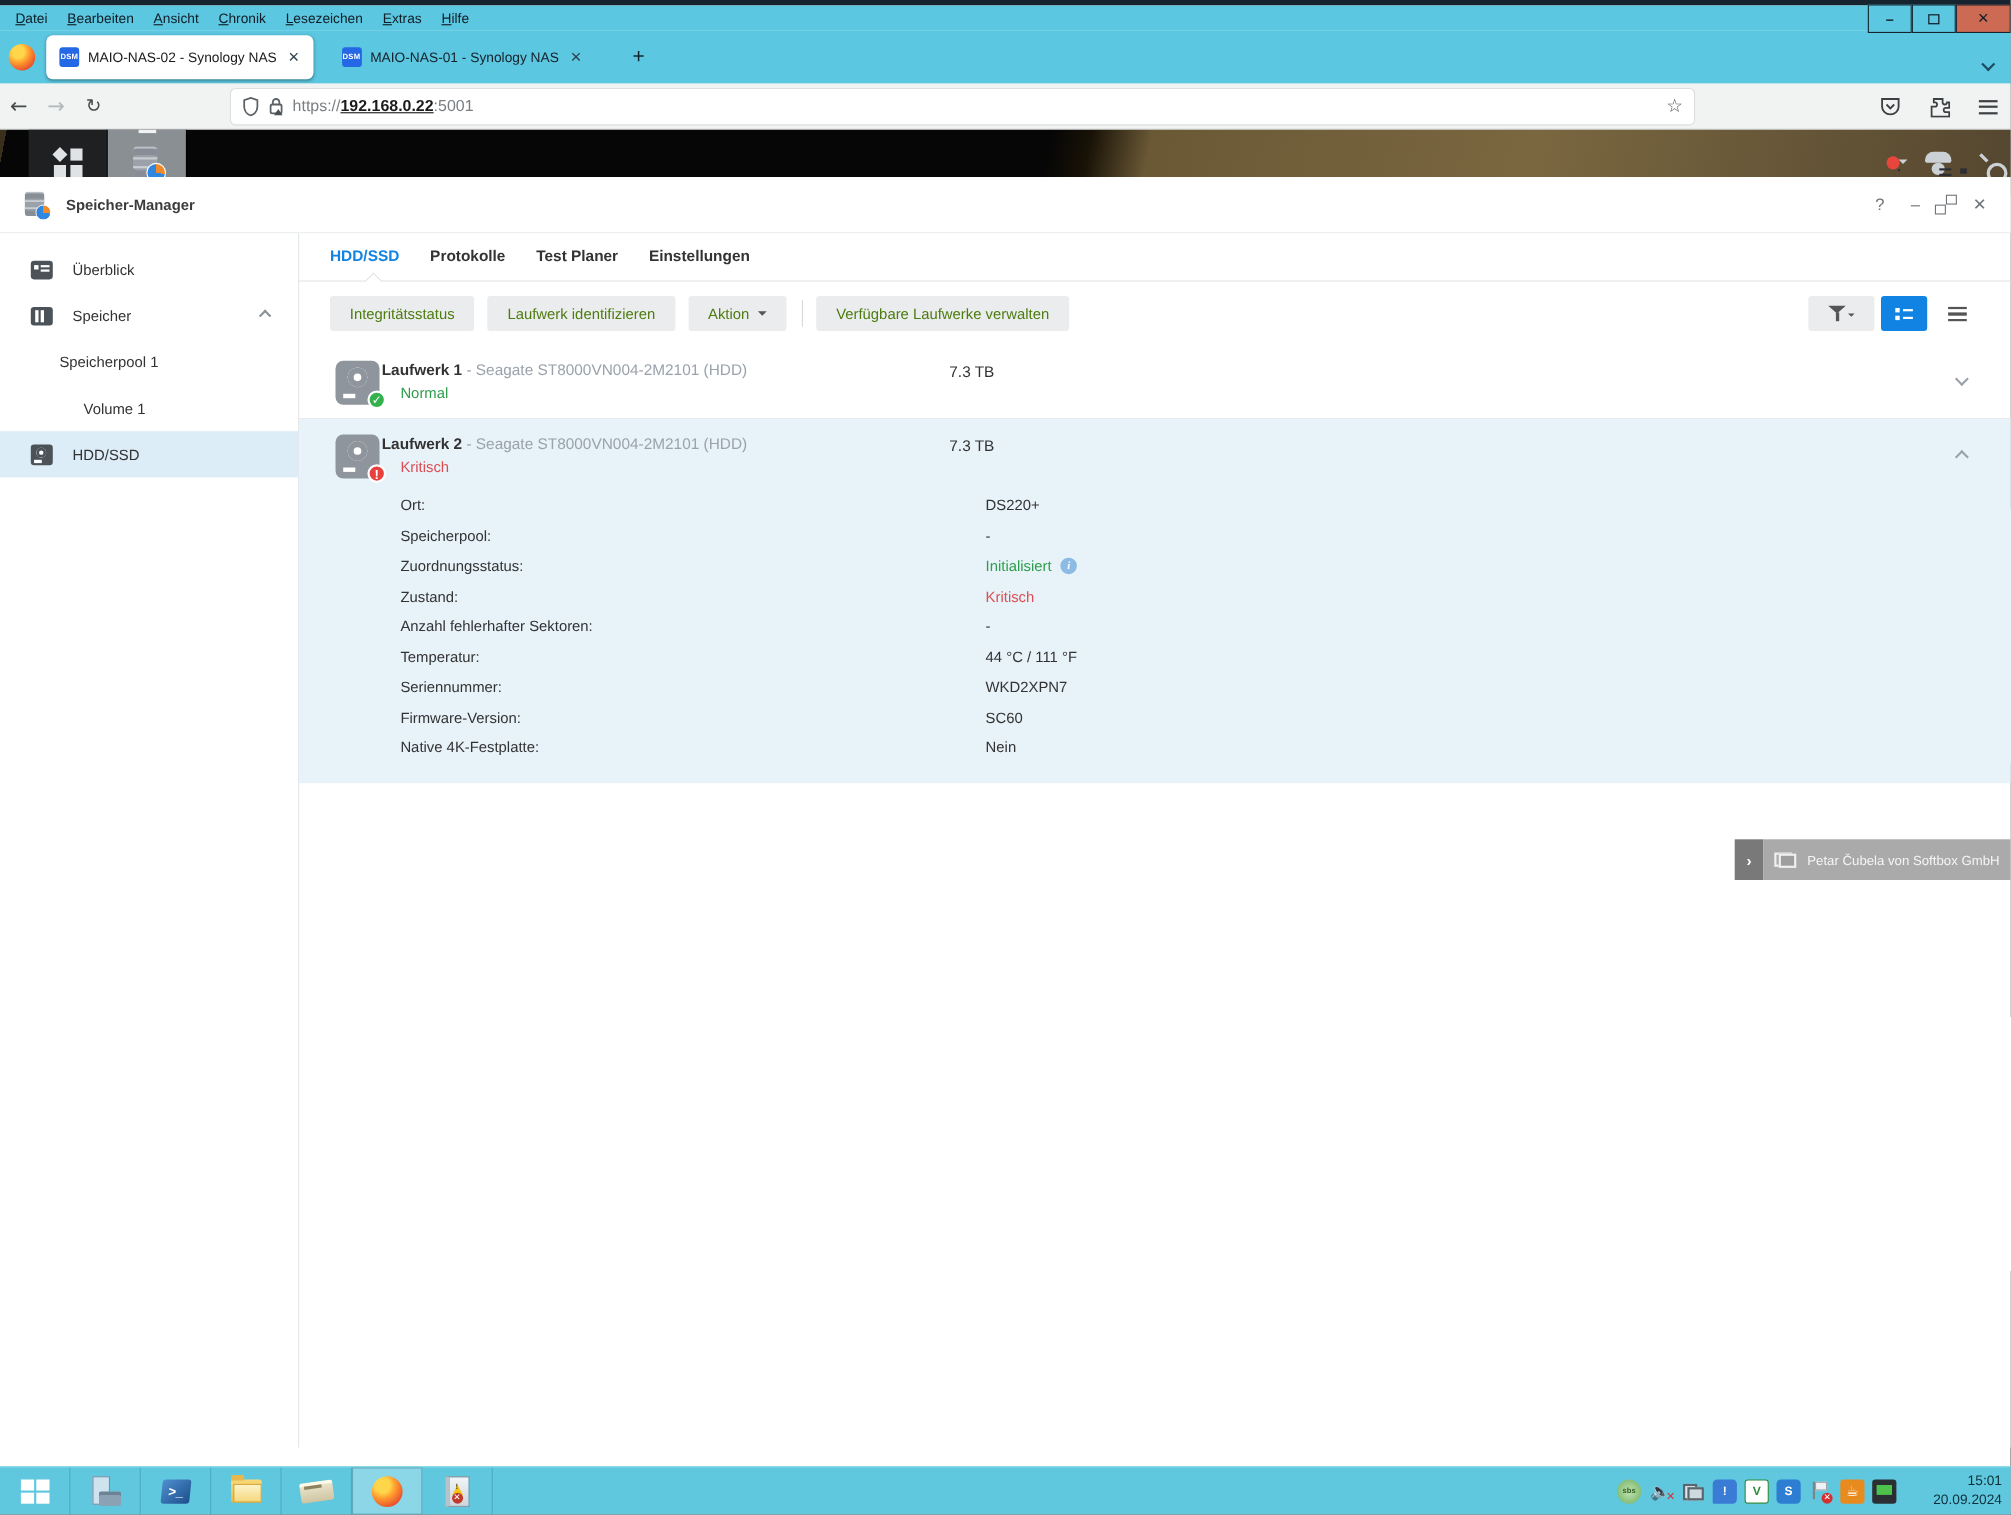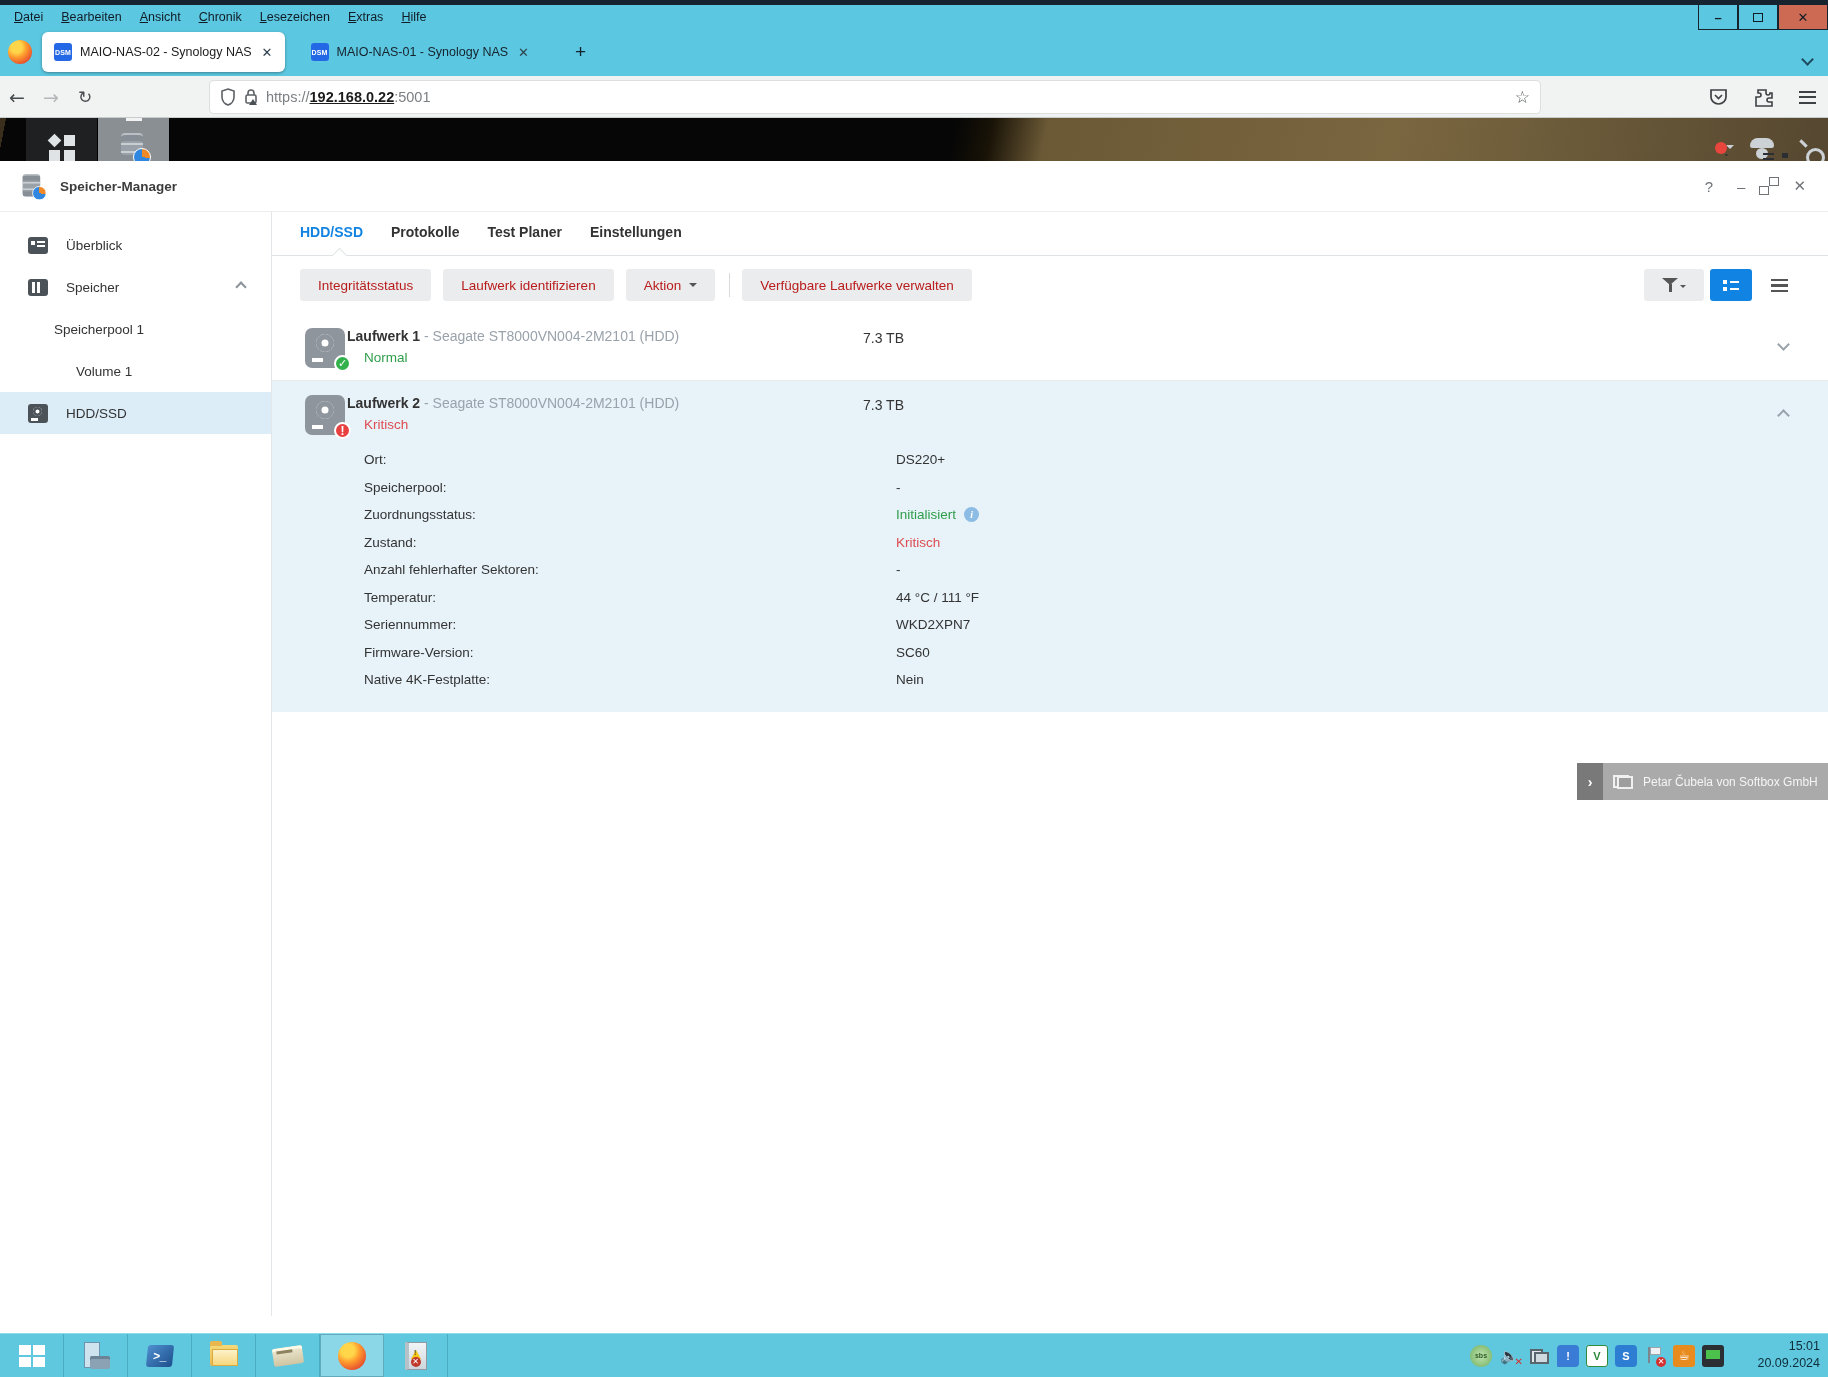--- a/index.html
+++ b/index.html
@@ -96,21 +96,21 @@
   .sicon-hdd { background:#4b5359; border-radius:3px; height:19px; }
   .sicon-hdd:before { content:""; position:absolute; left:5px; top:3px; width:9px; height:9px; border-radius:50%; background:#fff; box-shadow:inset 0 0 0 2.5px #4b5359; border:0; }
   .sicon-hdd:after { content:""; position:absolute; left:3px; bottom:2px; width:7px; height:2.5px; background:#fff; }
 
   .main { flex:1; position:relative; border-top:1px solid #eceeef; }
   .tabs-row { display:flex; gap:28px; padding:12px 0 0 28px; height:44px; border-bottom:1px solid #e0e3e5; position:relative; }
   .m-tab { font-size:14px; font-weight:bold; color:#333; }
   .m-tab.active { color:#1184e3; }
   .tab-notch { position:absolute; left:62px; bottom:-6px; width:11px; height:11px; background:#fff; border-left:1px solid #e0e3e5; border-top:1px solid #e0e3e5; transform:rotate(45deg); }
   .toolbar-row { display:flex; align-items:center; margin:13px 28px 0 28px; height:32px; }
-  .tbtn { background:#ebeced; border-radius:3px; height:32px; display:flex; align-items:center; padding:0 18px; font-size:13.5px; color:#b91c1c; margin-right:12px; }
+  .tbtn { background:#ebeced; border-radius:3px; height:32px; display:flex; align-items:center; padding:0 18px; font-size:13.5px; color:#4d7c0f; margin-right:12px; }
   .tbtn .dd-caret { margin-left:8px; width:0; height:0; border:4px solid transparent; border-top-color:#555; margin-top:4px; }
   .tb-sep { width:1px; height:24px; background:#d7dadc; margin:0 12px 0 2px; }
   .toolbar-right { margin-left:auto; display:flex; align-items:center; gap:6px; }
   .filter-btn { width:60px; height:32px; background:#ebeced; border-radius:3px; display:flex; align-items:center; justify-content:center; }
   .funnel { position:relative; width:16px; height:14px; }
   .funnel:before { content:""; position:absolute; left:0; top:0; border-left:8px solid transparent; border-right:8px solid transparent; border-top:7px solid #555; }
   .funnel:after { content:""; position:absolute; left:6.5px; top:6px; width:3px; height:8px; background:#555; }
   .funnel-caret { width:0; height:0; border:3.5px solid transparent; border-top-color:#555; margin:6px 0 0 2px; }
   .view-btn { width:42px; height:32px; border-radius:3px; display:flex; align-items:center; justify-content:center; }
   .view-btn.active { background:#1184e3; }

